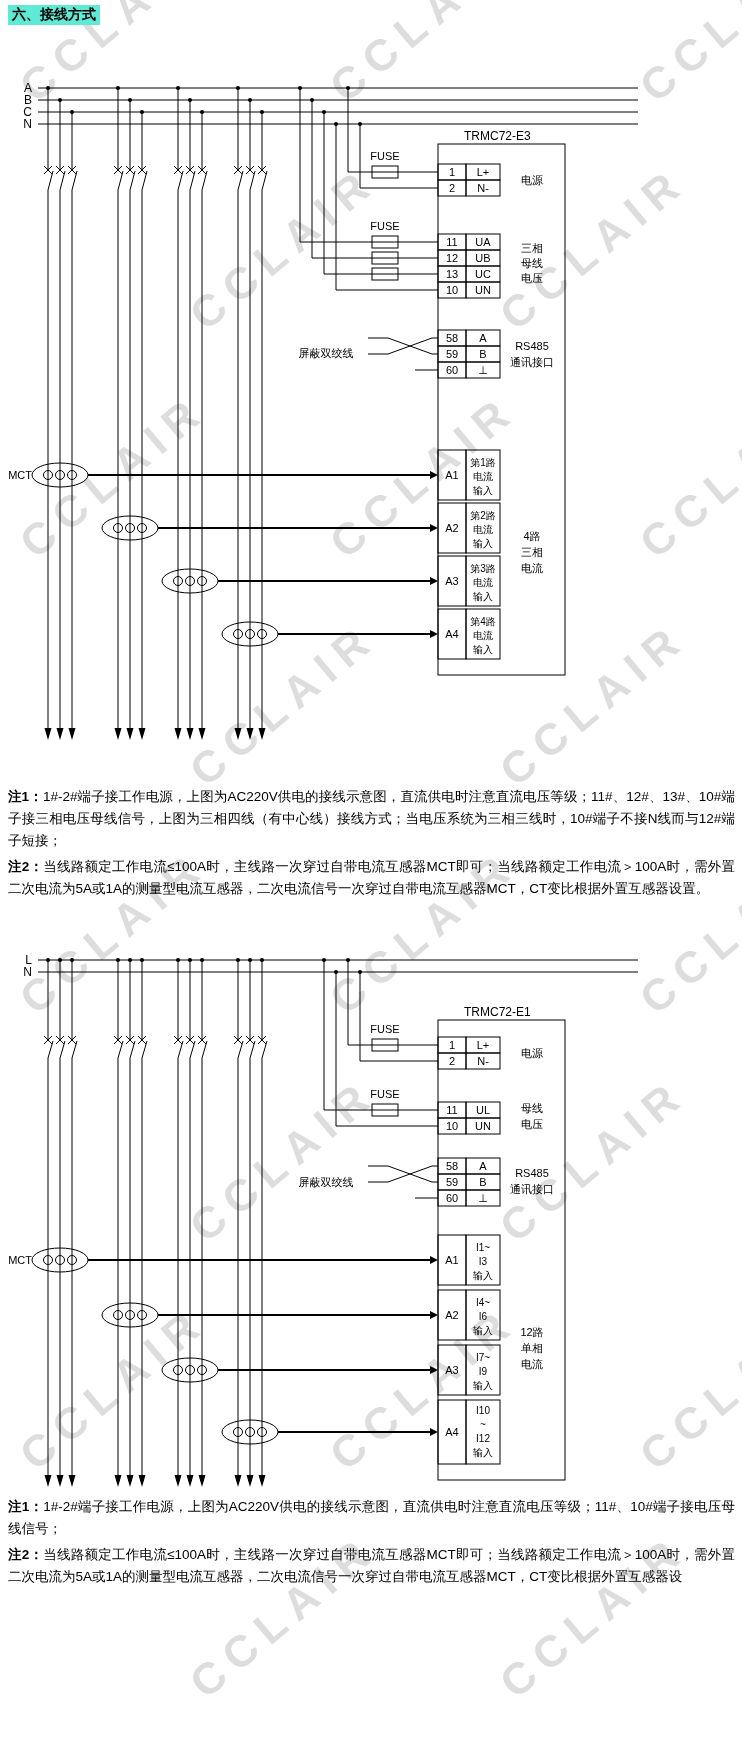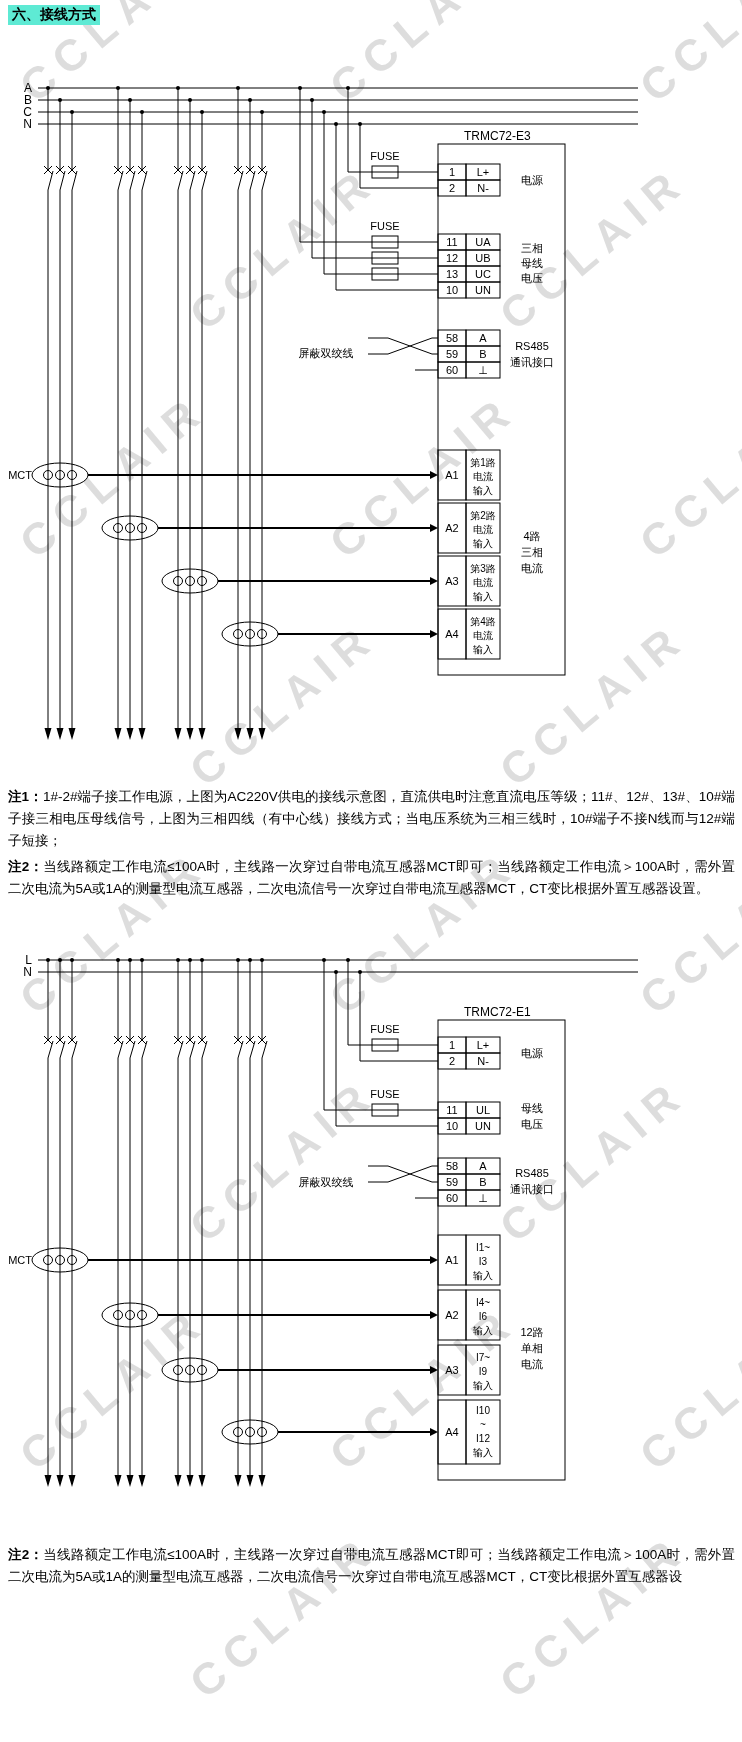--- a/index.html
+++ b/index.html
@@ -363,15 +363,16 @@
       <text x="532" y="1368" class="mid">电流</text>
     </g>
   </svg>
 
   <div class="txt hl" style="background: #5eead4;">六、接线方式</div>
 
   <div class="txt note" style="top:786px"><b>注1：</b><span>1#-2#端子接工作电源，上图为AC220V供电的接线示意图，直流供电时注意直流电压等级；11#、12#、13#、10#端子接三相电压母线信号，上图为三相四线（有中心线）接线方式；当电压系统为三相三线时，10#端子不接N线而与12#端子短接；</span></div>
   <div class="txt note" style="top:856px"><b>注2：</b><span>当线路额定工作电流≤100A时，主线路一次穿过自带电流互感器MCT即可；当线路额定工作电流＞100A时，需外置二次电流为5A或1A的测量型电流互感器，二次电流信号一次穿过自带电流互感器MCT，CT变比根据外置互感器设置。</span></div>
 
 
+  <div class="txt note" style="top:1496px"><b>注1：</b><span>1#-2#端子接工作电源，上图为AC220V供电的接线示意图，直流供电时注意直流电压等级；11#、10#端子接电压母线信号；</span></div>
   <div class="txt note" style="top:1544px"><b>注2：</b><span>当线路额定工作电流≤100A时，主线路一次穿过自带电流互感器MCT即可；当线路额定工作电流＞100A时，需外置二次电流为5A或1A的测量型电流互感器，二次电流信号一次穿过自带电流互感器MCT，CT变比根据外置互感器设</span></div>
 
 </div>
 
 </body></html>

